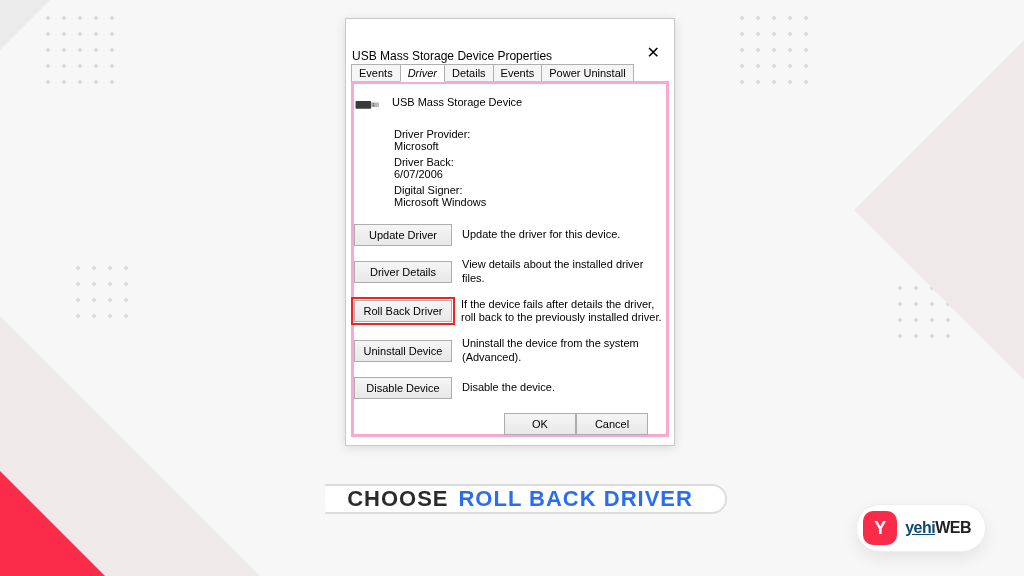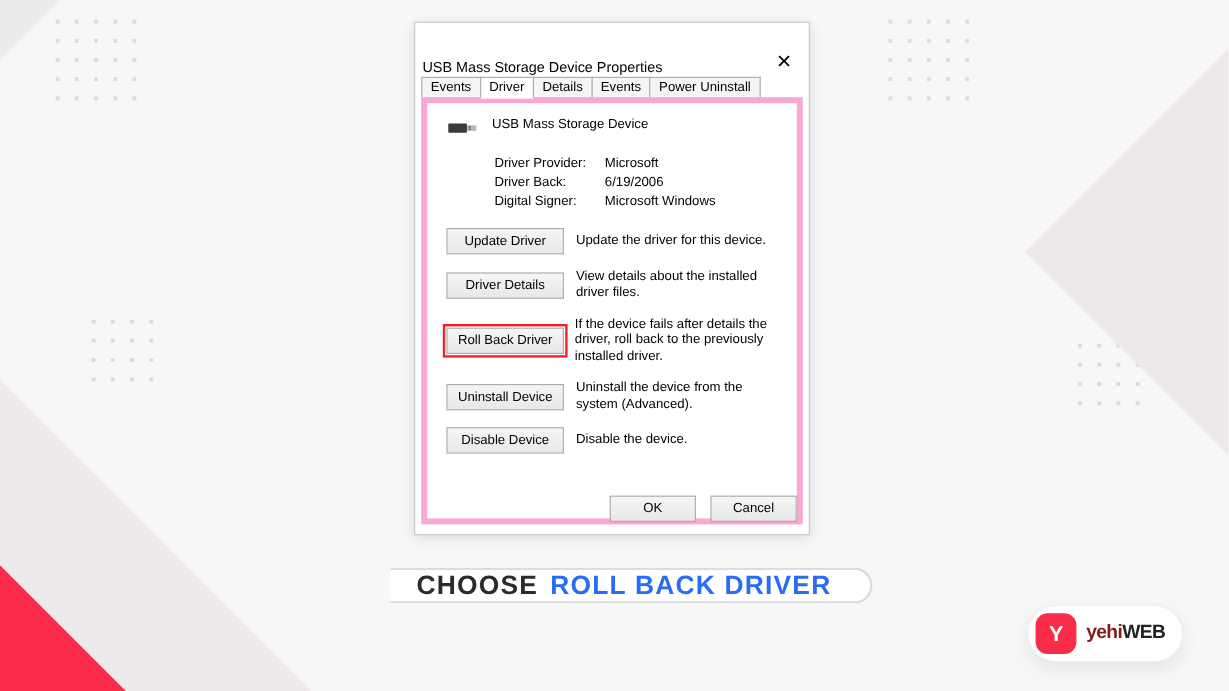--- a/index.html
+++ b/index.html
@@ -89,41 +89,42 @@
     background: #fff;
     position: relative;
     top: 1px;
     margin-right: -1px;
     cursor: pointer;
   }
   .tab.active {
     background: #fff;
     z-index: 2;
     border-bottom: 1px solid #fff;
+    font-style: italic;
   }
   .tab.inactive { background: #f5f5f5; }
 
   .tab-panel {
     margin: 0 5px 5px;
-    border: 5px solid #f9a8d4;
+    border: 3px solid #f9a8d4;
     height: 356px;
-    padding: 10px 16px;
+    padding: 10px 0;
     position: relative;
   }
 
   .device-header { display: flex; gap: 10px; margin-bottom: 14px; }
   .device-icon {
     width: 28px; height: 20px;
     position: relative;
   }
   .device-icon svg { width: 100%; height: 100%; }
   .device-name { font-size: 11px; padding-top: 2px; }
 
   .info-grid { margin-left: 40px; margin-bottom: 16px; }
-  .info-row { display: flex; margin-bottom: 4px; font-size: 11px; }
+  .info-row { display: flex; margin-bottom: 4px; font-size: 11px; flex-direction: column; }
   .info-label { width: 92px; }
   .info-value {}
 
   .action-rows { margin-top: 6px; }
   .action-row { display: flex; align-items: center; margin-bottom: 12px; }
   .win-btn {
     width: 98px;
     height: 22px;
     border: 1px solid #adadad;
     background: linear-gradient(#f5f5f5,#e8e8e8);
@@ -136,33 +137,33 @@
     border: 2px solid #f22222;
     padding: 1px;
     margin: -3px;
     margin-right: 6px;
   }
   .action-row .win-btn { margin-right: 10px; }
   .action-desc { font-size: 11px; flex: 1; line-height: 1.25; }
 
   .footer-buttons {
     position: absolute;
-    right: 10px; bottom: 10px;
-    display: flex; gap: 12px;
+    right: 26px; bottom: 10px;
+    display: flex; gap: 0;
   }
   .footer-buttons .win-btn { width: 72px; }
 
   
   .caption-wrap {
     position: absolute;
     top: 462px;
     left: 50%;
     transform: translateX(-50%);
     display: flex;
-    align-items: center;
+    align-items: flex-end;
     height: 52px;
   }
   .caption-accent {
     width: 28px;
     background: #2a6df4;
     border-radius: 26px 0 0 26px;
   }
   .caption-body {
     background: #ffffff;
     border: 2px solid #dcdcdc;
@@ -193,21 +194,21 @@
     width: 34px; height: 34px;
     background: #fb2c4a;
     border-radius: 10px;
     display: flex; align-items: center; justify-content: center;
     color: #fff; font-weight: 800; font-size: 18px;
   }
   .logo-text {
     font-size: 16px; font-weight: 700; color: #222;
     letter-spacing: -0.5px;
   }
-  .logo-text .red { color: #7f1d1d; }
+  .logo-text .red { color: #0c4a6e; text-decoration: underline; }
 </style>
 </head>
 <body>
 
 <div class="dots dots-tl"></div>
 <div class="dots dots-tr"></div>
 <div class="dots dots-ml"></div>
 <div class="dots dots-mr"></div>
 <div class="tri tri-tl"></div>
 <div class="tri-r"></div>
@@ -241,21 +242,21 @@
       <span class="device-name">USB Mass Storage Device</span>
     </div>
 
     <div class="info-grid">
       <div class="info-row">
         <span class="info-label">Driver Provider:</span>
         <span class="info-value">Microsoft</span>
       </div>
       <div class="info-row">
         <span class="info-label">Driver Back:</span>
-        <span class="info-value">6/19/2006</span>
+        <span class="info-value">6/07/2006</span>
       </div>
       <div class="info-row">
         <span class="info-label">Digital Signer:</span>
         <span class="info-value">Microsoft Windows</span>
       </div>
     </div>
 
     <div class="action-rows">
       <div class="action-row">
         <button class="win-btn">Update Driver</button>

